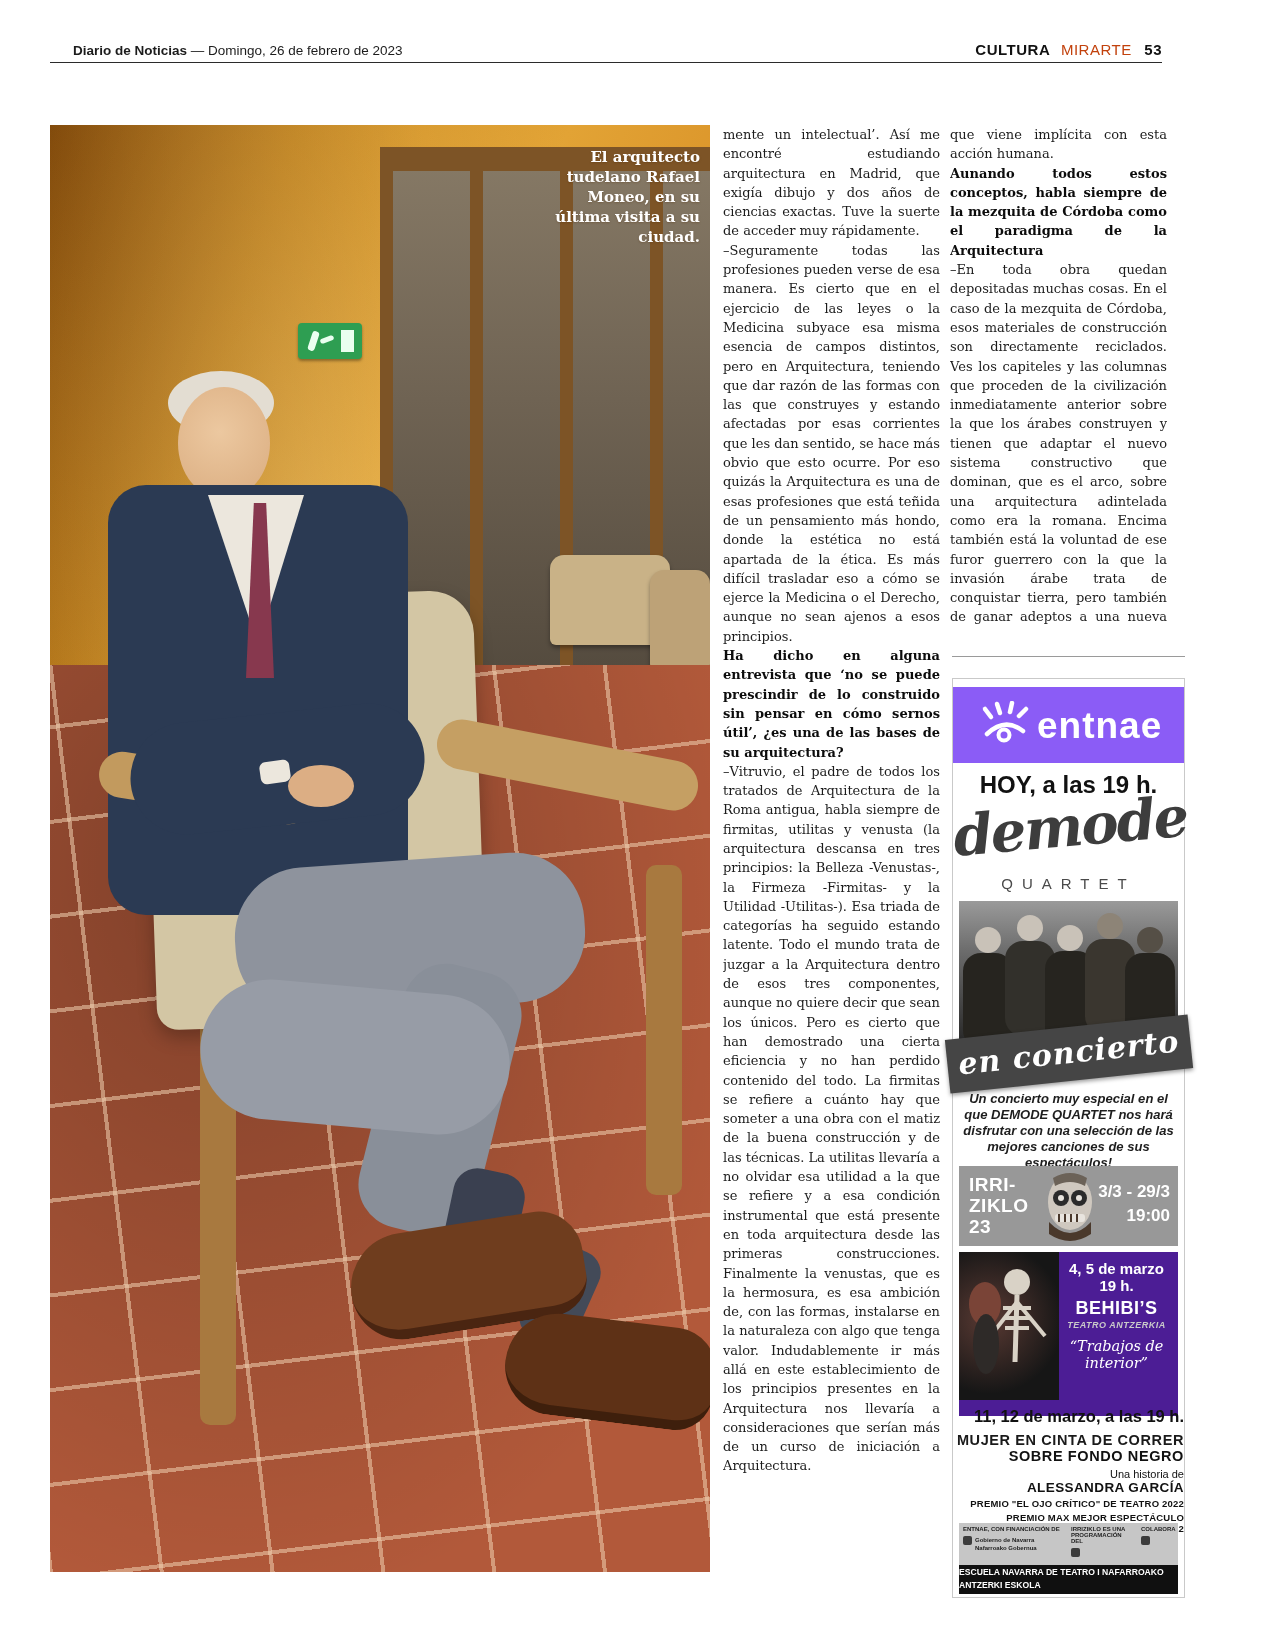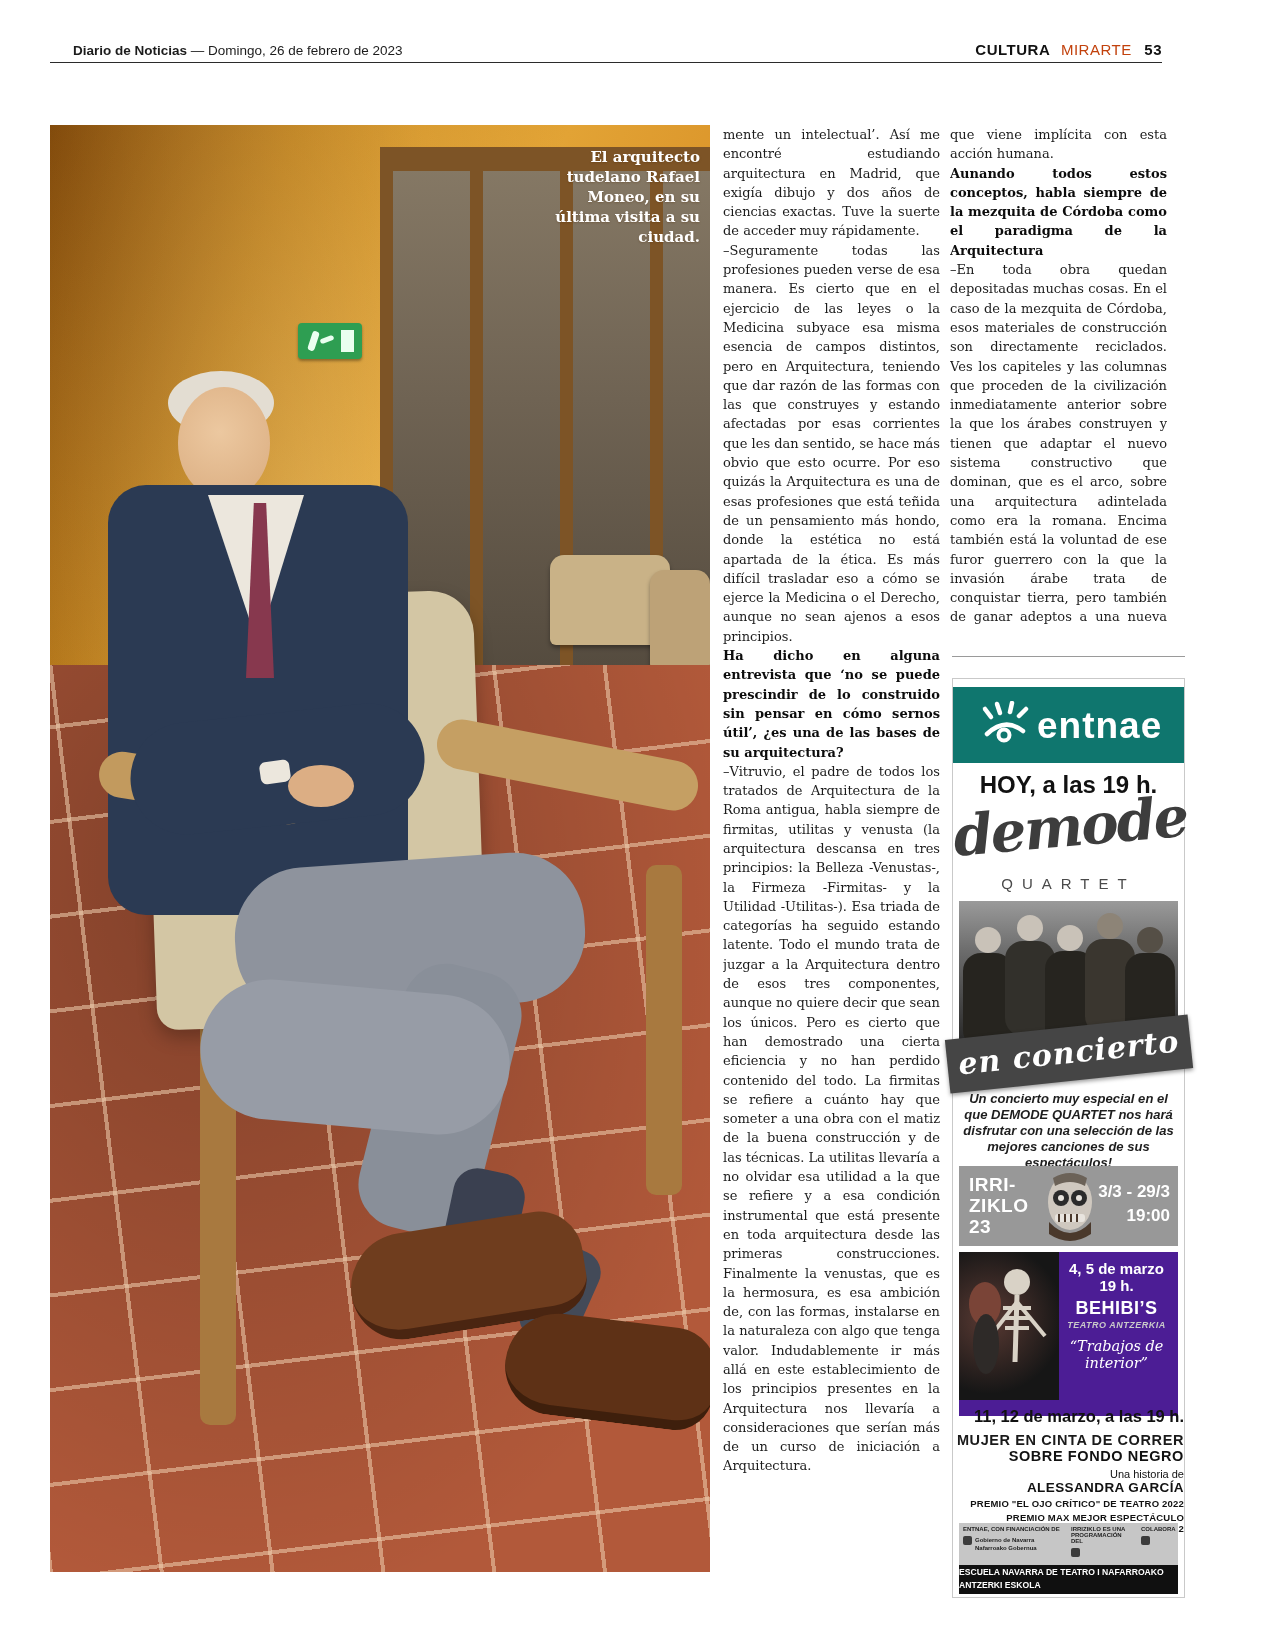--- a/index.html
+++ b/index.html
@@ -67,21 +67,21 @@
   
   .col{position:absolute;top:125px;width:217px;text-align:justify;font-size:13px;line-height:19.3px;overflow:hidden;}
   .col p{margin:0;}
   .col p.q{font-weight:700;color:#0c0c0c;}
   #col1{left:723px;height:1447px;}
   #col2{left:950px;height:500px;}
   
   .adcol{position:absolute;left:952px;top:648px;width:233px;height:948px;font-family:"Liberation Sans",sans-serif;}
   .ad-rule{position:absolute;left:0;top:8px;width:233px;height:0;border-top:1.5px solid #9a9a9a;}
   .ad-box{position:absolute;left:0;top:30px;width:231px;height:918px;border:1px solid #c9c9c9;background:#fff;}
-  .entnae-bar{position:absolute;left:0;top:8px;width:231px;height:76px;background:#0f766e;}
+  .entnae-bar{position:absolute;left:0;top:8px;width:231px;height:76px;background:#8b5cf6;}
   .entnae-logo{position:absolute;left:28px;top:14px;width:48px;height:48px;}
   .entnae-word{position:absolute;left:84px;top:18px;color:#fff;font-weight:800;font-size:37px;letter-spacing:1px;font-family:"Liberation Sans",sans-serif;}
   .ad-hoy{position:absolute;left:0;top:92px;width:231px;text-align:center;font-size:24px;font-weight:800;color:#111;}
   .ad-demode{position:absolute;left:0;top:114px;width:231px;text-align:center;font-family:"DejaVu Serif",serif;
              font-style:italic;font-weight:700;font-size:56px;color:#3d3d3d;transform:rotate(-5deg);letter-spacing:-2px;}
   .ad-quartet{position:absolute;left:0;top:196px;width:231px;text-align:center;font-size:15px;letter-spacing:9px;color:#4a4a4a;}
   .band{position:absolute;left:6px;top:222px;width:219px;height:150px;overflow:hidden;
         background:linear-gradient(180deg,#9a9a9a 0%,#6a6a6a 35%,#222 100%);}
   .bh{position:absolute;width:26px;height:26px;border-radius:50%;background:#c9c2b8;}
   .bb{position:absolute;width:50px;height:95px;border-radius:18px;background:#26241f;}

